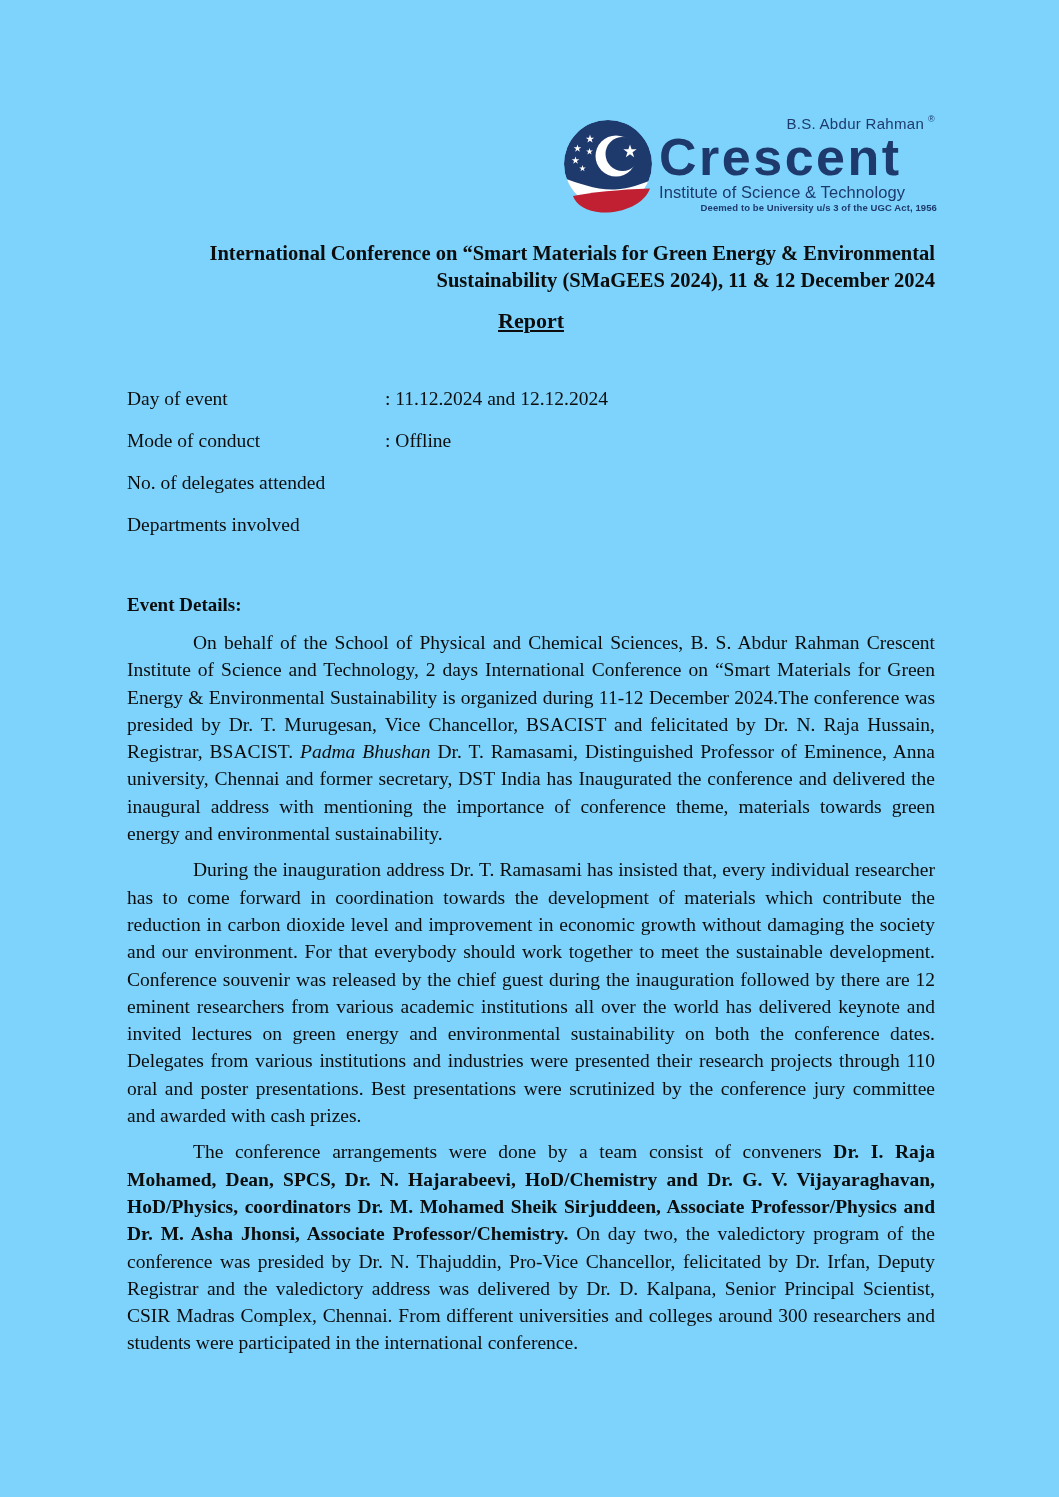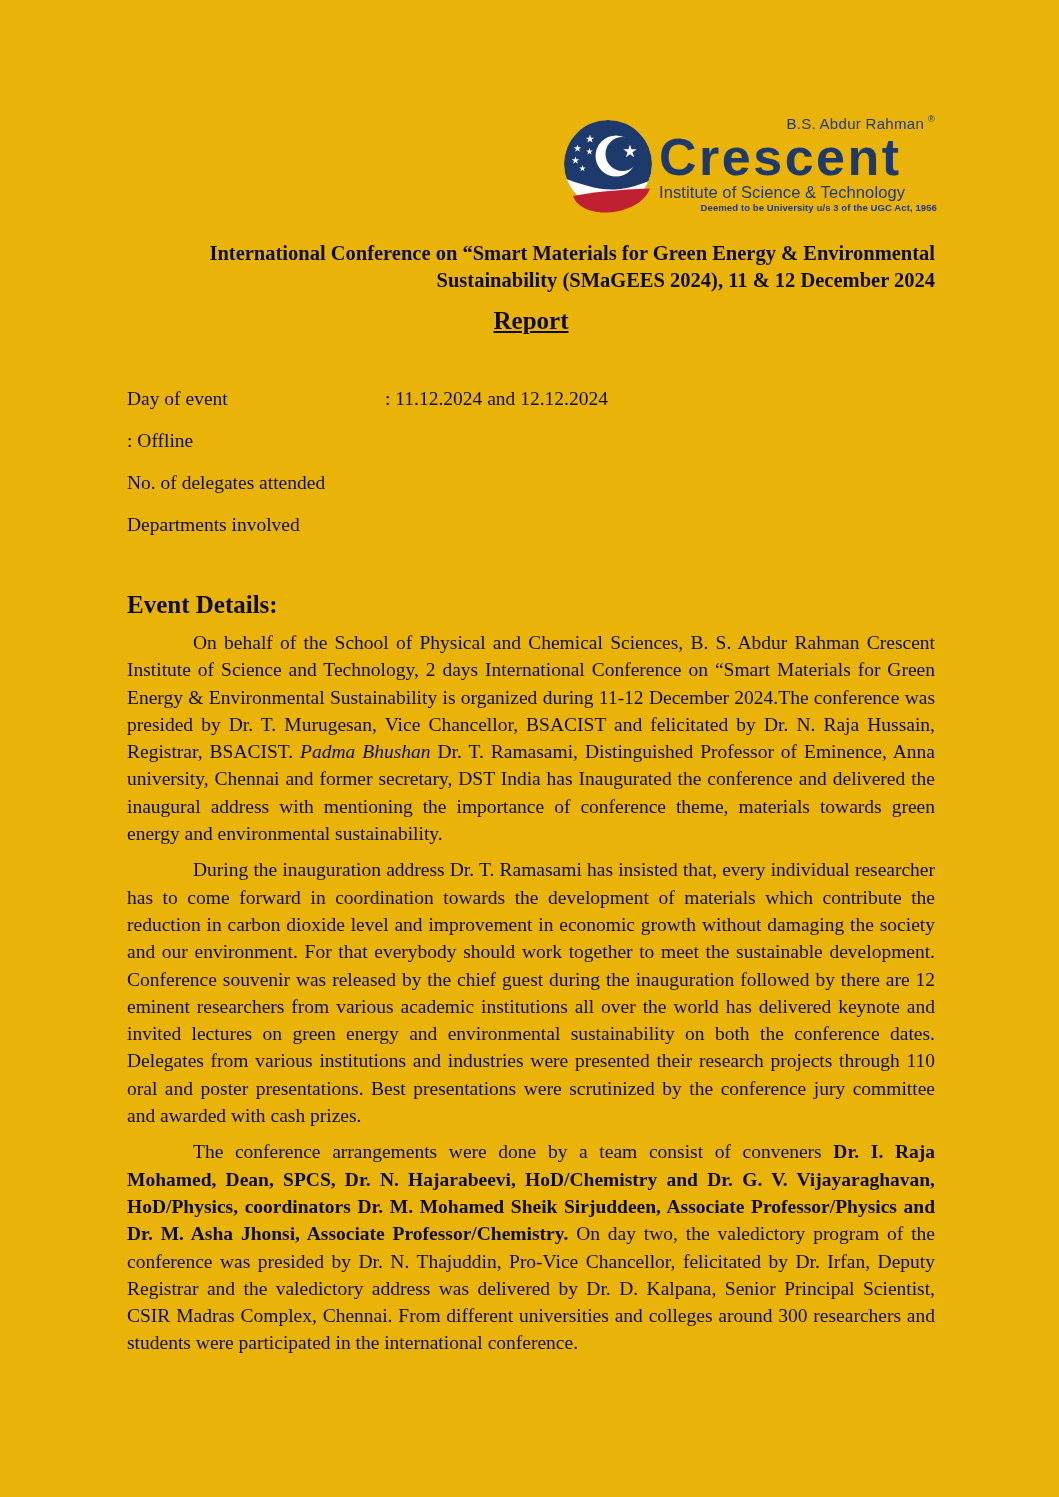--- a/index.html
+++ b/index.html
@@ -1,20 +1,20 @@
 <!DOCTYPE html>
 <html><head>
 <meta charset="utf-8">
 <style>
   html, body { margin: 0; padding: 0; background: #ffffff; }
   .page {
     position: relative;
     width: 1059px;
     height: 1497px;
-    background: #eab308;
+    background: #7dd3fc;
     overflow: hidden;
     font-family: "Liberation Serif", serif;
     color: #0d0d0d;
   }
 
   
   .logo {
     position: absolute;
     left: 563px;
     top: 112px;
@@ -86,40 +86,40 @@
   .title {
     margin: 0;
     font-size: 20.5px;
     line-height: 27px;
     font-weight: 700;
     text-align: right;
   }
   .report-label {
     margin-top: 13px;
     text-align: center;
-    font-size: 25px;
+    font-size: 22px;
     line-height: 27px;
     font-weight: 700;
   }
   .report-label span { text-decoration: underline; }
 
   .meta { margin-top: 51px; }
   .meta-row {
     display: flex;
     font-size: 19.5px;
     line-height: 27px;
     margin-bottom: 15px;
     align-items: center;
   }
   .meta-label { width: 258px; flex: 0 0 258px; }
   .meta-value { flex: 1; }
 
   .section-heading {
     margin: 53px 0 11px 0;
-    font-size: 25px;
+    font-size: 19px;
     line-height: 27px;
     font-weight: 700;
   }
 
   .para {
     margin: 0 0 9px 0;
     font-size: 19.5px;
     line-height: 27.3px;
     text-align: justify;
     text-indent: 66px;
@@ -172,20 +172,21 @@
     <div class="report-label">
       <span>Report</span>
     </div>
 
     <section class="meta">
       <div class="meta-row">
         <div class="meta-label">Day of event</div>
         <div class="meta-value">: 11.12.2024 and 12.12.2024</div>
       </div>
       <div class="meta-row">
+        <div class="meta-label">Mode of conduct</div>
         <div class="meta-value">: Offline</div>
       </div>
       <div class="meta-row">
         <div class="meta-label">No. of delegates attended</div>
       </div>
       <div class="meta-row">
         <div class="meta-label">Departments involved</div>
       </div>
     </section>
 

